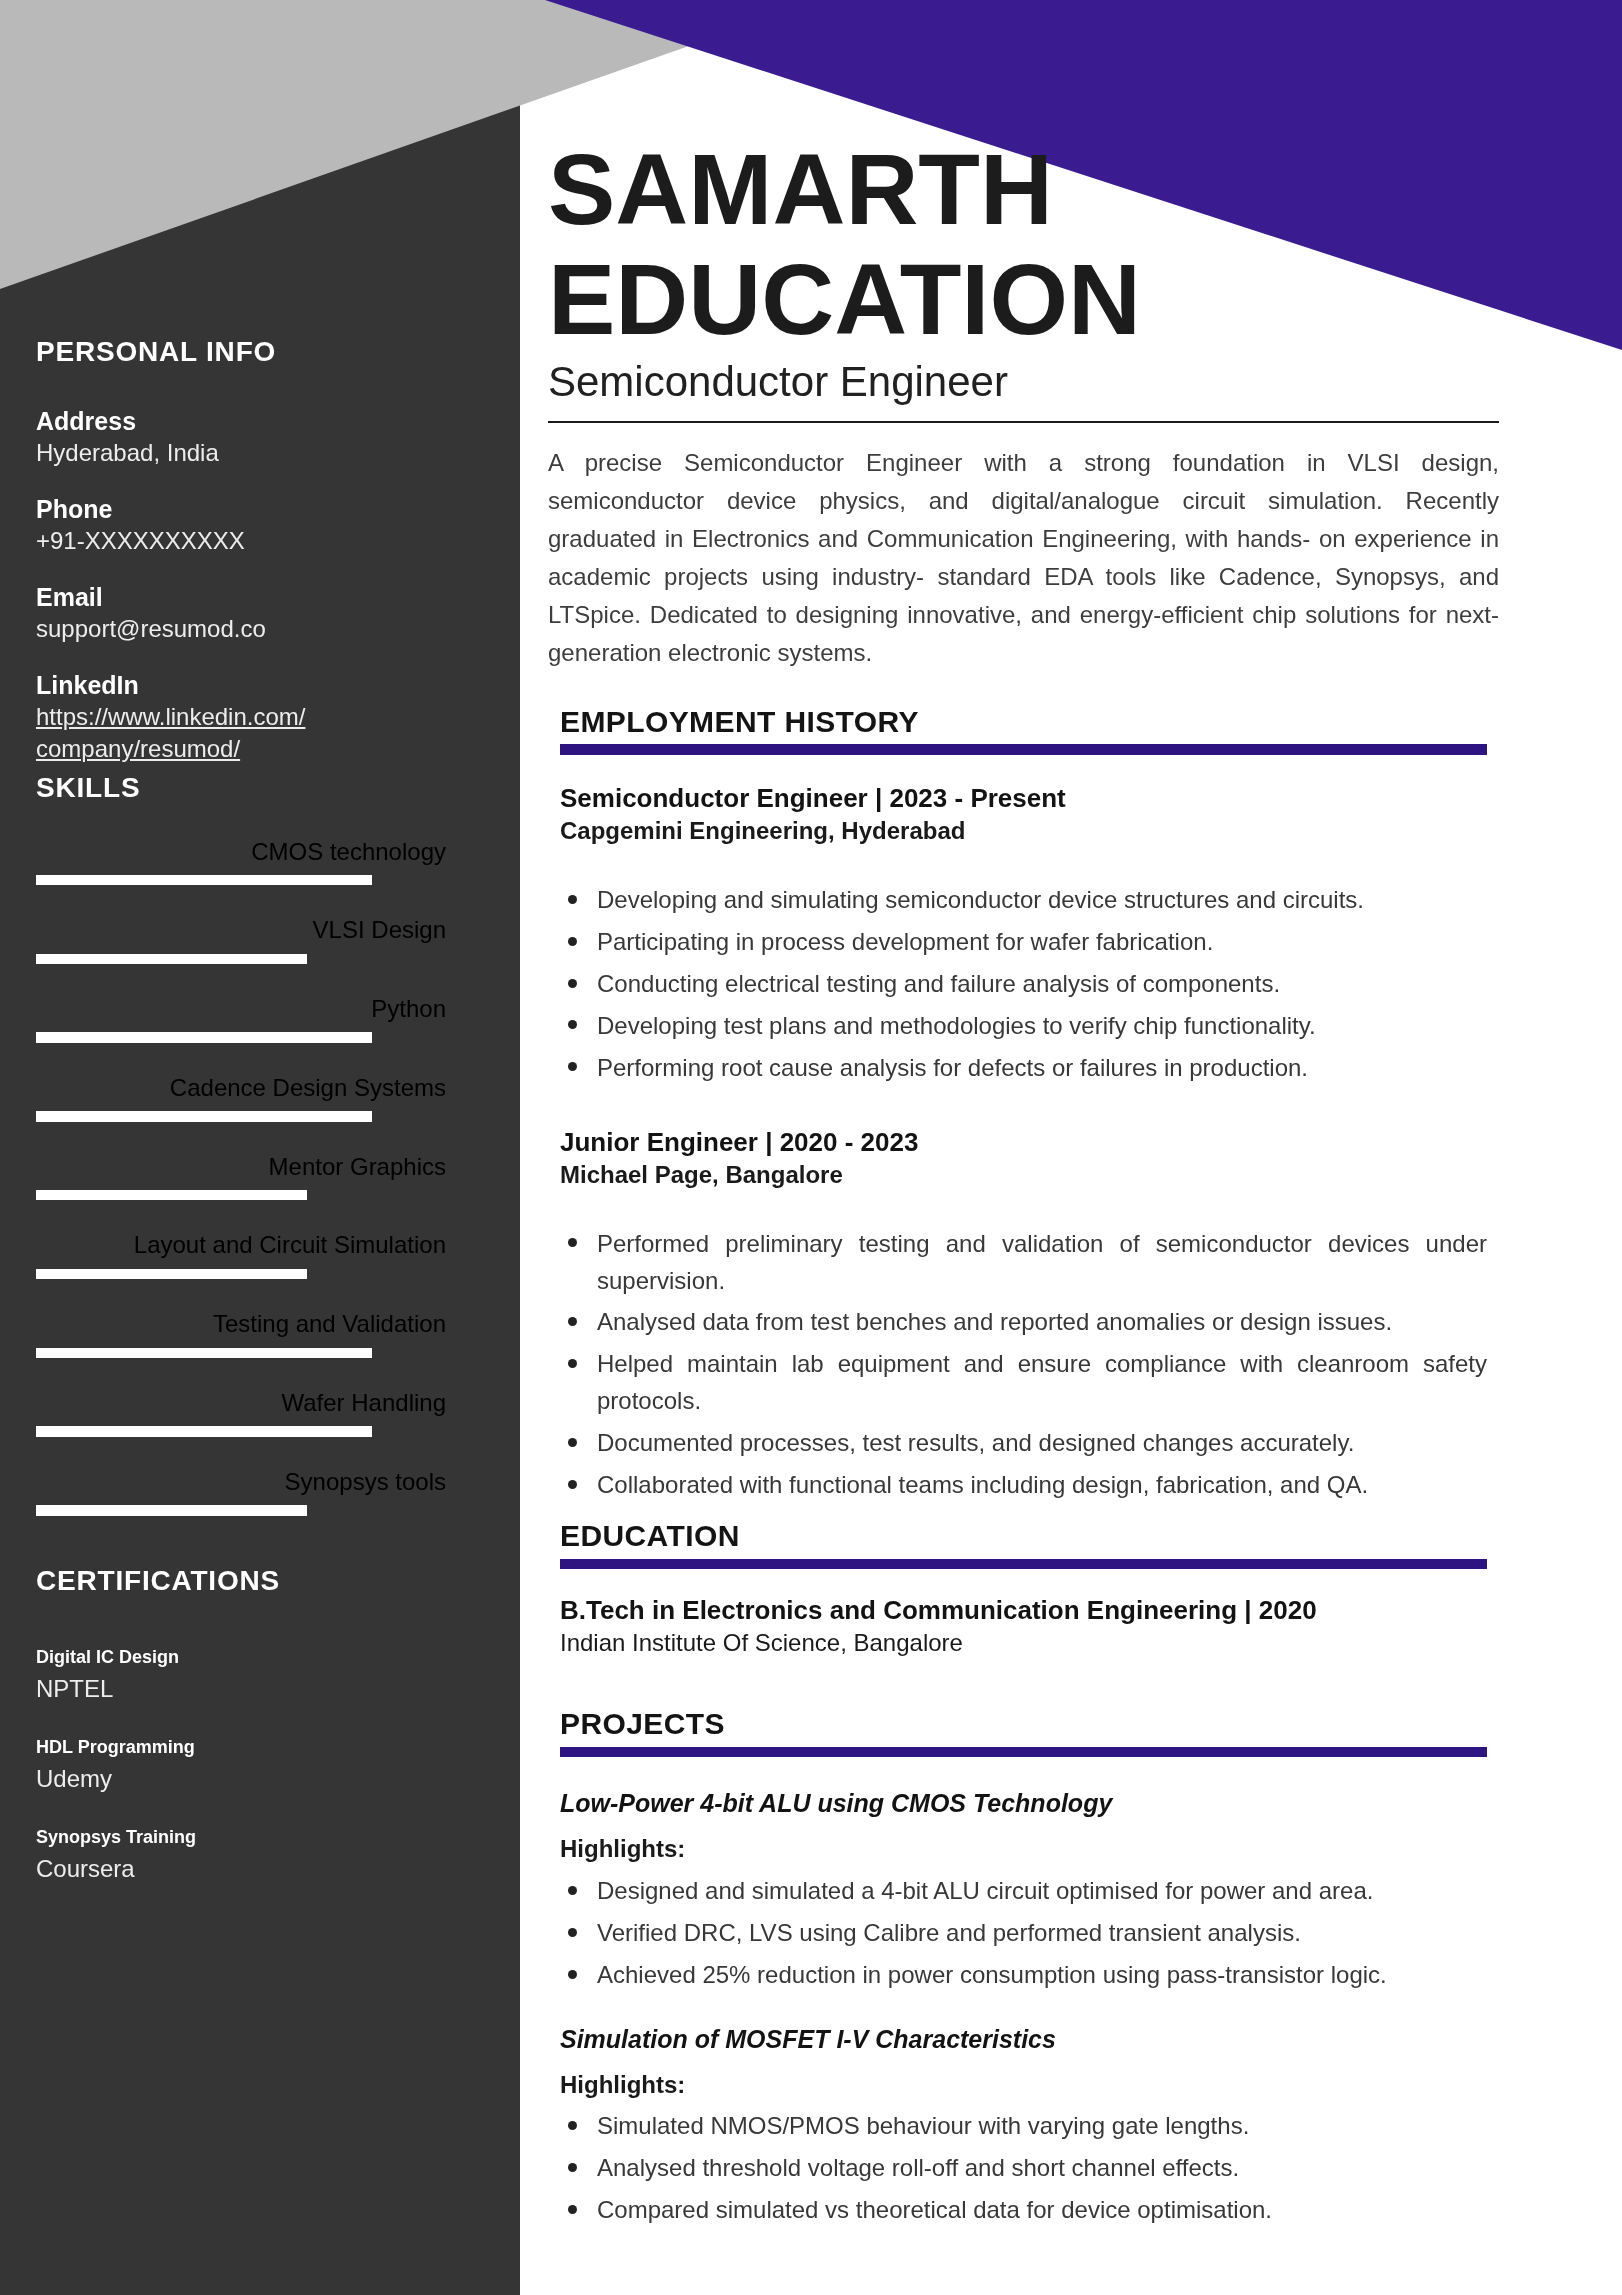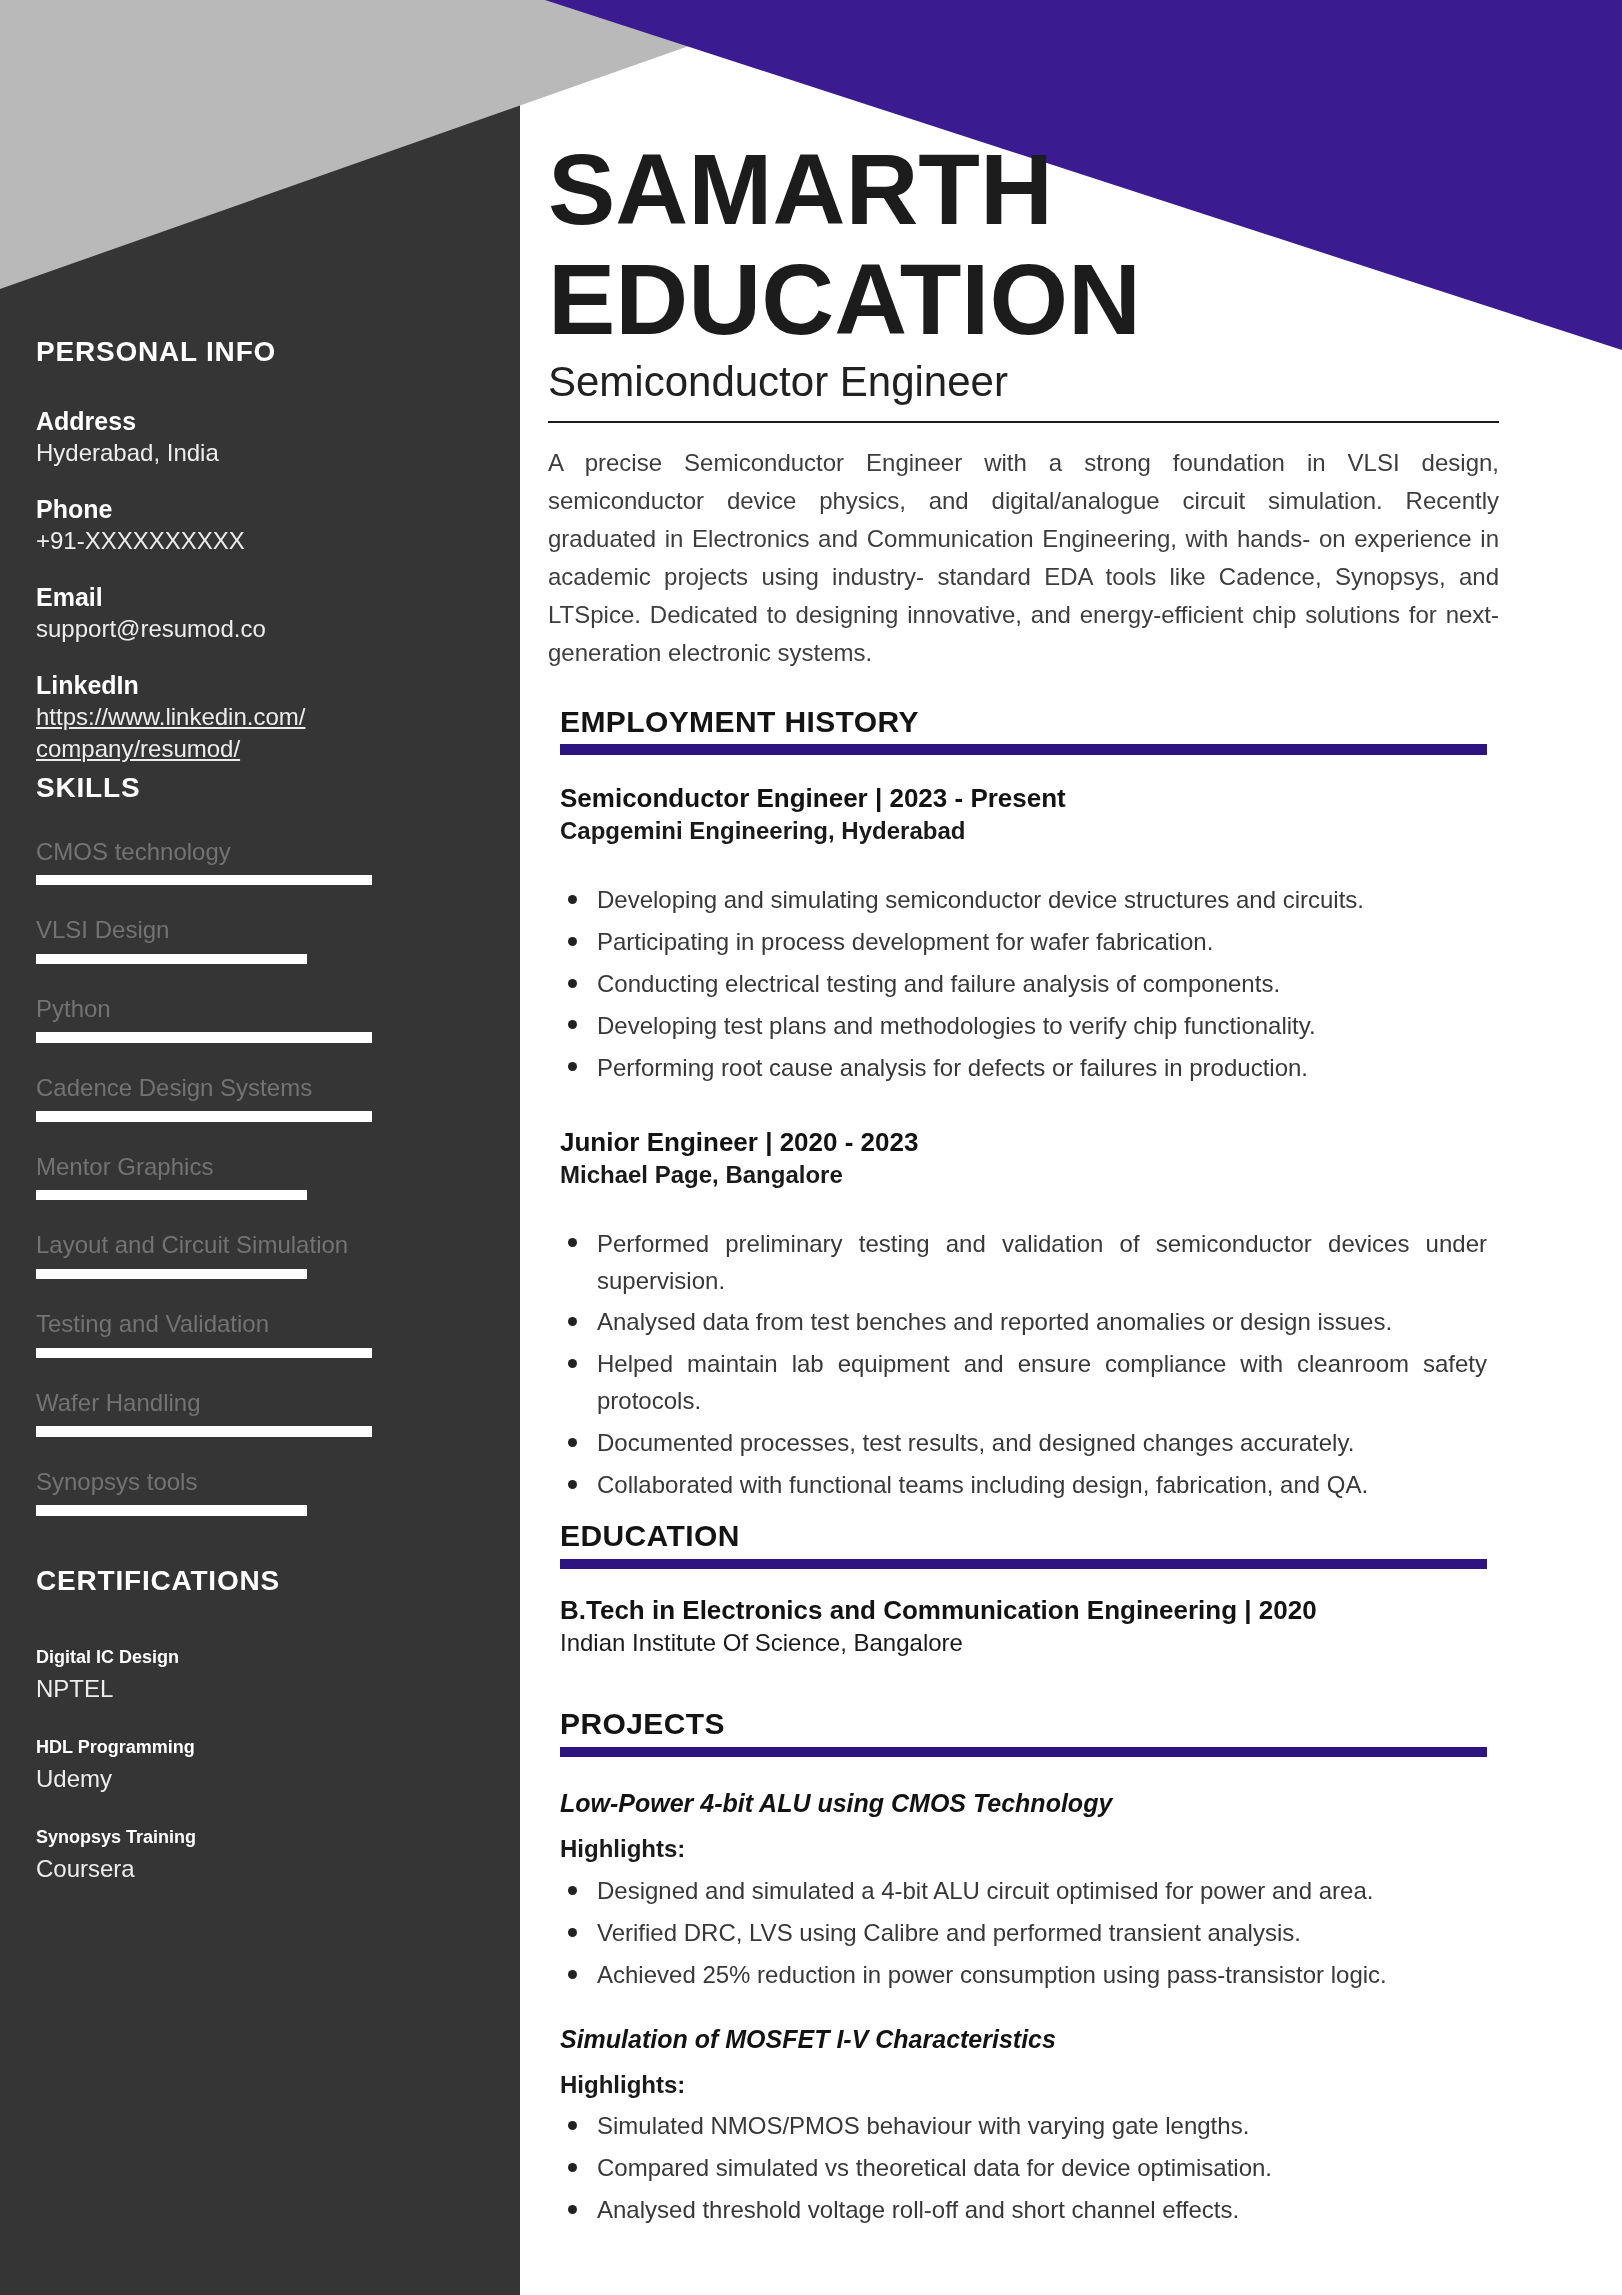--- a/index.html
+++ b/index.html
@@ -17,21 +17,21 @@
   .side-content{position:absolute;left:36px;top:336px;width:410px;color:#ffffff;}
   .side-h{font-size:28px;font-weight:bold;letter-spacing:0.8px;line-height:32px;margin:0;color:#fff;}
   .pi-head{margin-bottom:37px;}
   .pi-entry{margin-bottom:24px;}
   .pi-entry.last{margin-bottom:6.5px;}
   .pi-label{font-size:25px;font-weight:bold;line-height:32px;}
   .pi-value{font-size:24px;line-height:32px;color:#ededed;}
   .pi-link{font-size:24px;line-height:32px;color:#ededed;text-decoration:underline;display:block;}
   .skills-h{margin-bottom:32px;}
   .skill{margin-bottom:29px;}
-  .skill-name{font-size:24px;line-height:32px;color:#737373;}
+  .skill-name{font-size:24px;line-height:32px;color:#000000;text-align:right;}
   .skill-bar{height:10.5px;background:#ffffff;margin-top:7.3px;}
   .certs-h{margin-top:49px;margin-bottom:44px;}
   .cert{margin-bottom:26px;}
   .cert-name{font-size:18px;font-weight:bold;line-height:32px;}
   .cert-issuer{font-size:24px;line-height:32px;color:#ededed;}
   
   .main{position:absolute;left:548px;top:0;width:951px;padding-top:134px;color:#2b2b2b;}
   .name{font-size:101px;line-height:110px;font-weight:bold;color:#1c1c1c;letter-spacing:0;}
   .subtitle{font-size:42px;line-height:52px;margin-top:1.6px;color:#212121;}
   .rule{border:none;border-top:2.4px solid #1b1b1b;margin:0;margin-top:13px;width:100%;}
@@ -205,19 +205,19 @@
         <li>Verified DRC, LVS using Calibre and performed transient analysis.</li>
         <li>Achieved 25% reduction in power consumption using pass-transistor logic.</li>
       </ul>
     </div>
 
     <div class="proj">
       <div class="proj-title">Simulation of MOSFET I-V Characteristics</div>
       <div class="highlights">Highlights:</div>
       <ul class="plist">
         <li>Simulated NMOS/PMOS behaviour with varying gate lengths.</li>
+        <li>Analysed threshold voltage roll-off and short channel effects.</li>
         <li>Compared simulated vs theoretical data for device optimisation.</li>
-        <li>Analysed threshold voltage roll-off and short channel effects.</li>
       </ul>
     </div>
   </div>
 </div>
 
 
 </body></html>

